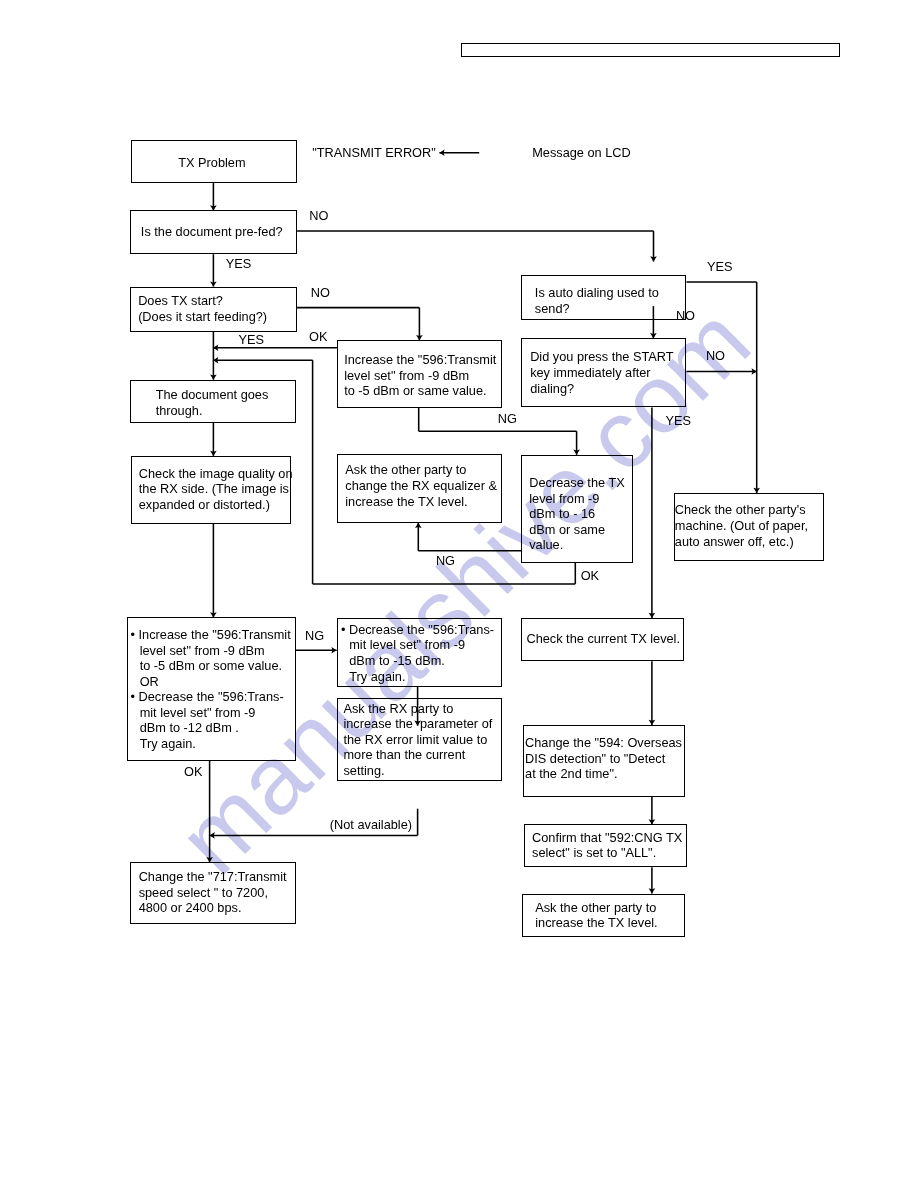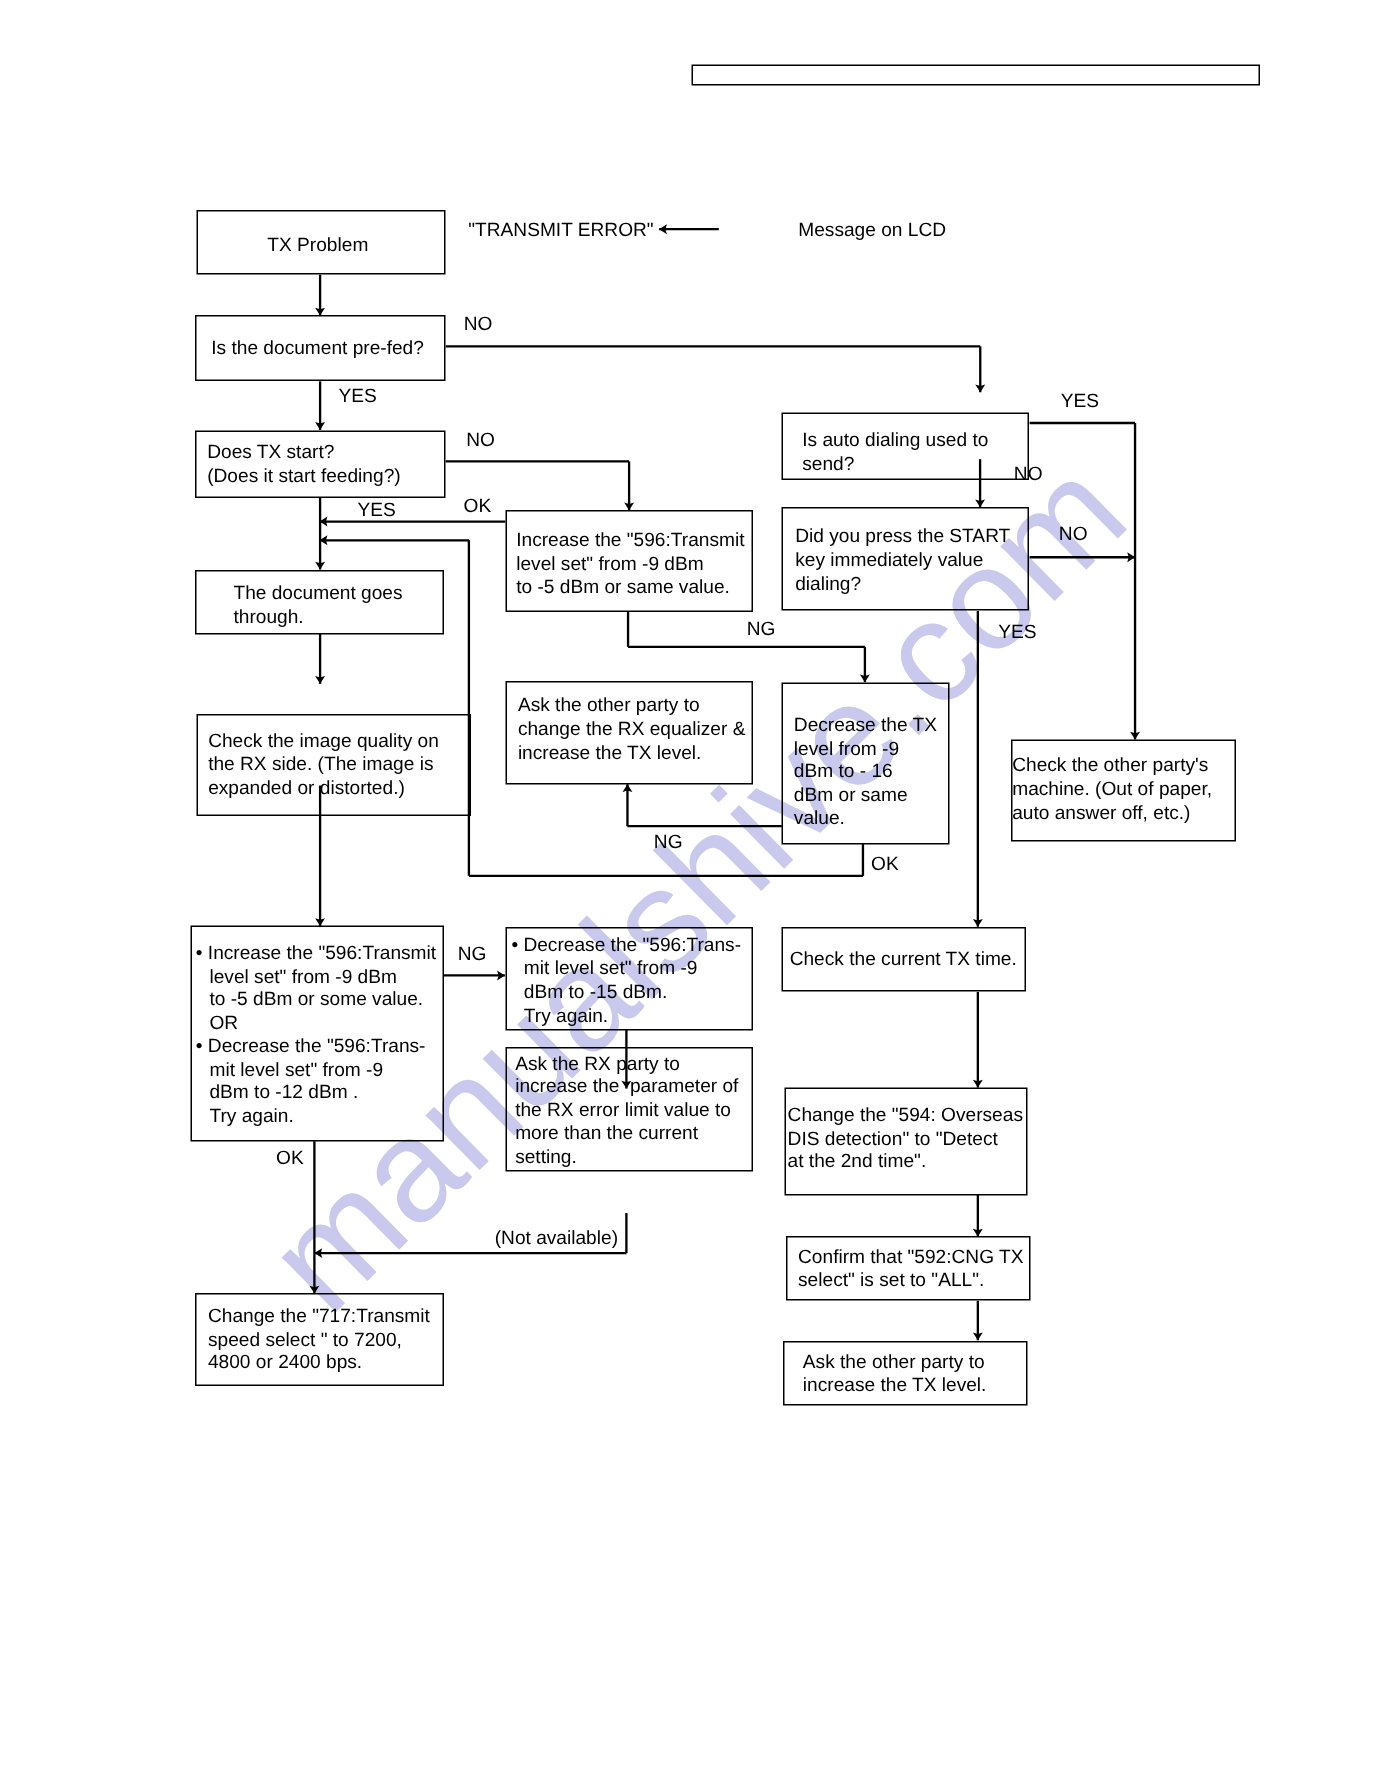--- a/index.html
+++ b/index.html
@@ -99,21 +99,21 @@
       <div class="tl">TX Problem</div>
     </div>
 <div class="box" style="left:129.60px;top:379.70px;width:166.30px;height:42.90px;padding-left:25.05px;padding-top:6.73px;">
       <div class="tl">The document goes</div>
       <div class="tl">through.</div>
     </div>
 <div class="box" style="left:129.70px;top:286.60px;width:167.40px;height:45.00px;padding-left:7.45px;padding-top:5.43px;">
       <div class="tl">Does TX start?</div>
       <div class="tl">(Does it start feeding?)</div>
     </div>
-<div class="box" style="left:131.00px;top:455.90px;width:183px;height:67.80px;padding-left:6.75px;padding-top:8.73px;margin-top:20px;">
+<div class="box" style="left:131.00px;top:455.90px;width:160px;height:67.80px;padding-left:6.75px;padding-top:8.73px;">
       <div class="tl">Check the image quality on</div>
       <div class="tl">the RX side. (The image is</div>
       <div class="tl">expanded or distorted.)</div>
     </div>
 <div class="box" style="left:336.90px;top:340.20px;width:164.70px;height:67.80px;padding-left:6.25px;padding-top:10.93px;">
       <div class="tl">Increase the "596:Transmit</div>
       <div class="tl">level set" from -9 dBm</div>
       <div class="tl">to -5 dBm or same value.</div>
     </div>
 <div class="box" style="left:337.00px;top:454.20px;width:165.30px;height:68.80px;padding-left:7.25px;padding-top:7.13px;">
@@ -127,21 +127,21 @@
       <div class="tl">dBm to - 16</div>
       <div class="tl">dBm or same</div>
       <div class="tl">value.</div>
     </div>
 <div class="box" style="left:521.10px;top:275px;width:165.30px;height:44.60px;padding-left:12.75px;padding-top:8.93px;">
       <div class="tl">Is auto dialing used to</div>
       <div class="tl">send?</div>
     </div>
 <div class="box" style="left:521.10px;top:338.20px;width:165.30px;height:69.20px;padding-left:8.05px;padding-top:10.23px;">
       <div class="tl">Did you press the START</div>
-      <div class="tl">key immediately value</div>
+      <div class="tl">key immediately after</div>
       <div class="tl">dialing?</div>
     </div>
 <div class="box" style="left:673.80px;top:493.00px;width:150.10px;height:67.70px;padding-left:0;padding-top:8.43px;">
       <div class="tl">Check the other party's</div>
       <div class="tl">machine. (Out of paper,</div>
       <div class="tl">auto answer off, etc.)</div>
     </div>
 <div class="box ind" style="left:127.00px;top:617.40px;width:168.80px;height:143.40px;padding-left:2.55px;padding-top:8.53px;--ind:9.10px;">
       <div class="tl">• Increase the "596:Transmit</div>
       <div class="tl">level set" from -9 dBm</div>
@@ -164,21 +164,21 @@
       <div class="tl">the RX error limit value to</div>
       <div class="tl">more than the current</div>
       <div class="tl">setting.</div>
     </div>
 <div class="box" style="left:129.60px;top:862.30px;width:166.40px;height:61.90px;padding-left:8.05px;padding-top:5.93px;">
       <div class="tl">Change the "717:Transmit</div>
       <div class="tl">speed select " to 7200,</div>
       <div class="tl">4800 or 2400 bps.</div>
     </div>
 <div class="box" style="left:521.40px;top:617.90px;width:163.10px;height:43.40px;padding-left:4.05px;padding-top:12.33px;">
-      <div class="tl">Check the current TX time.</div>
+      <div class="tl">Check the current TX level.</div>
     </div>
 <div class="box" style="left:522.80px;top:725.00px;width:162.70px;height:71.60px;padding-left:1.25px;padding-top:8.93px;">
       <div class="tl">Change the "594: Overseas</div>
       <div class="tl">DIS detection" to "Detect</div>
       <div class="tl">at the 2nd time".</div>
     </div>
 <div class="box" style="left:523.90px;top:824.40px;width:163.10px;height:42.80px;padding-left:7.15px;padding-top:4.23px;">
       <div class="tl">Confirm that "592:CNG TX</div>
       <div class="tl"><span>select" is set to "</span><span class="bold">ALL</span><span>".</span></div>
     </div>

